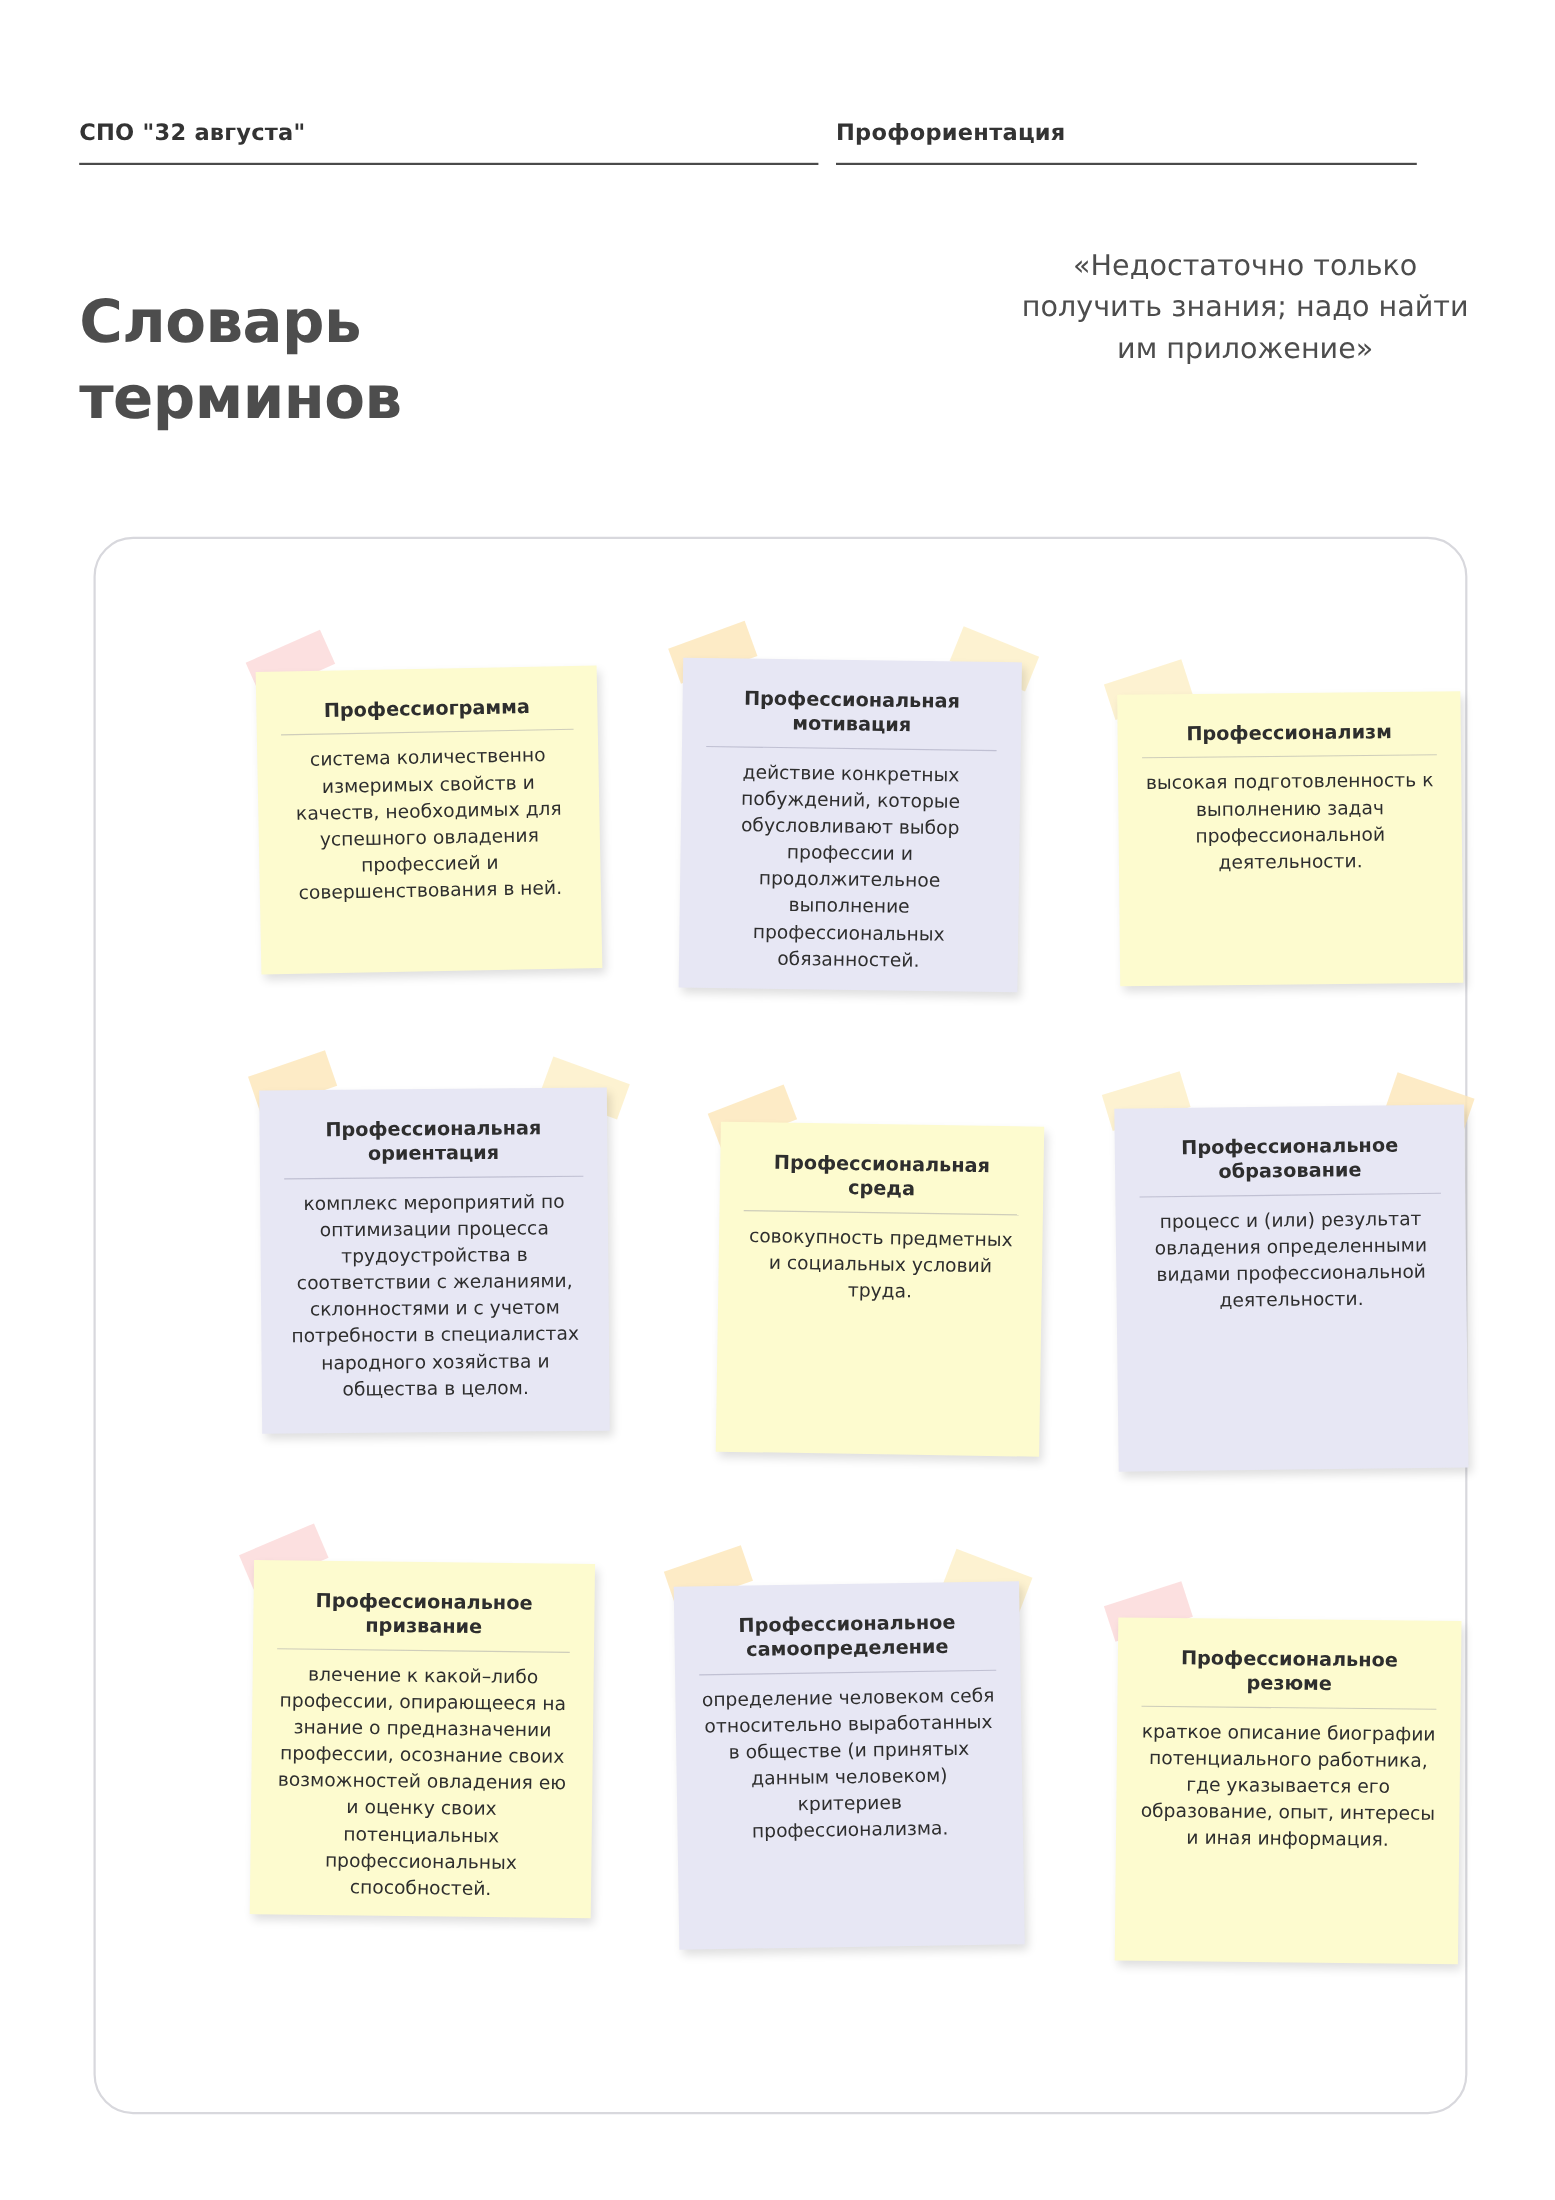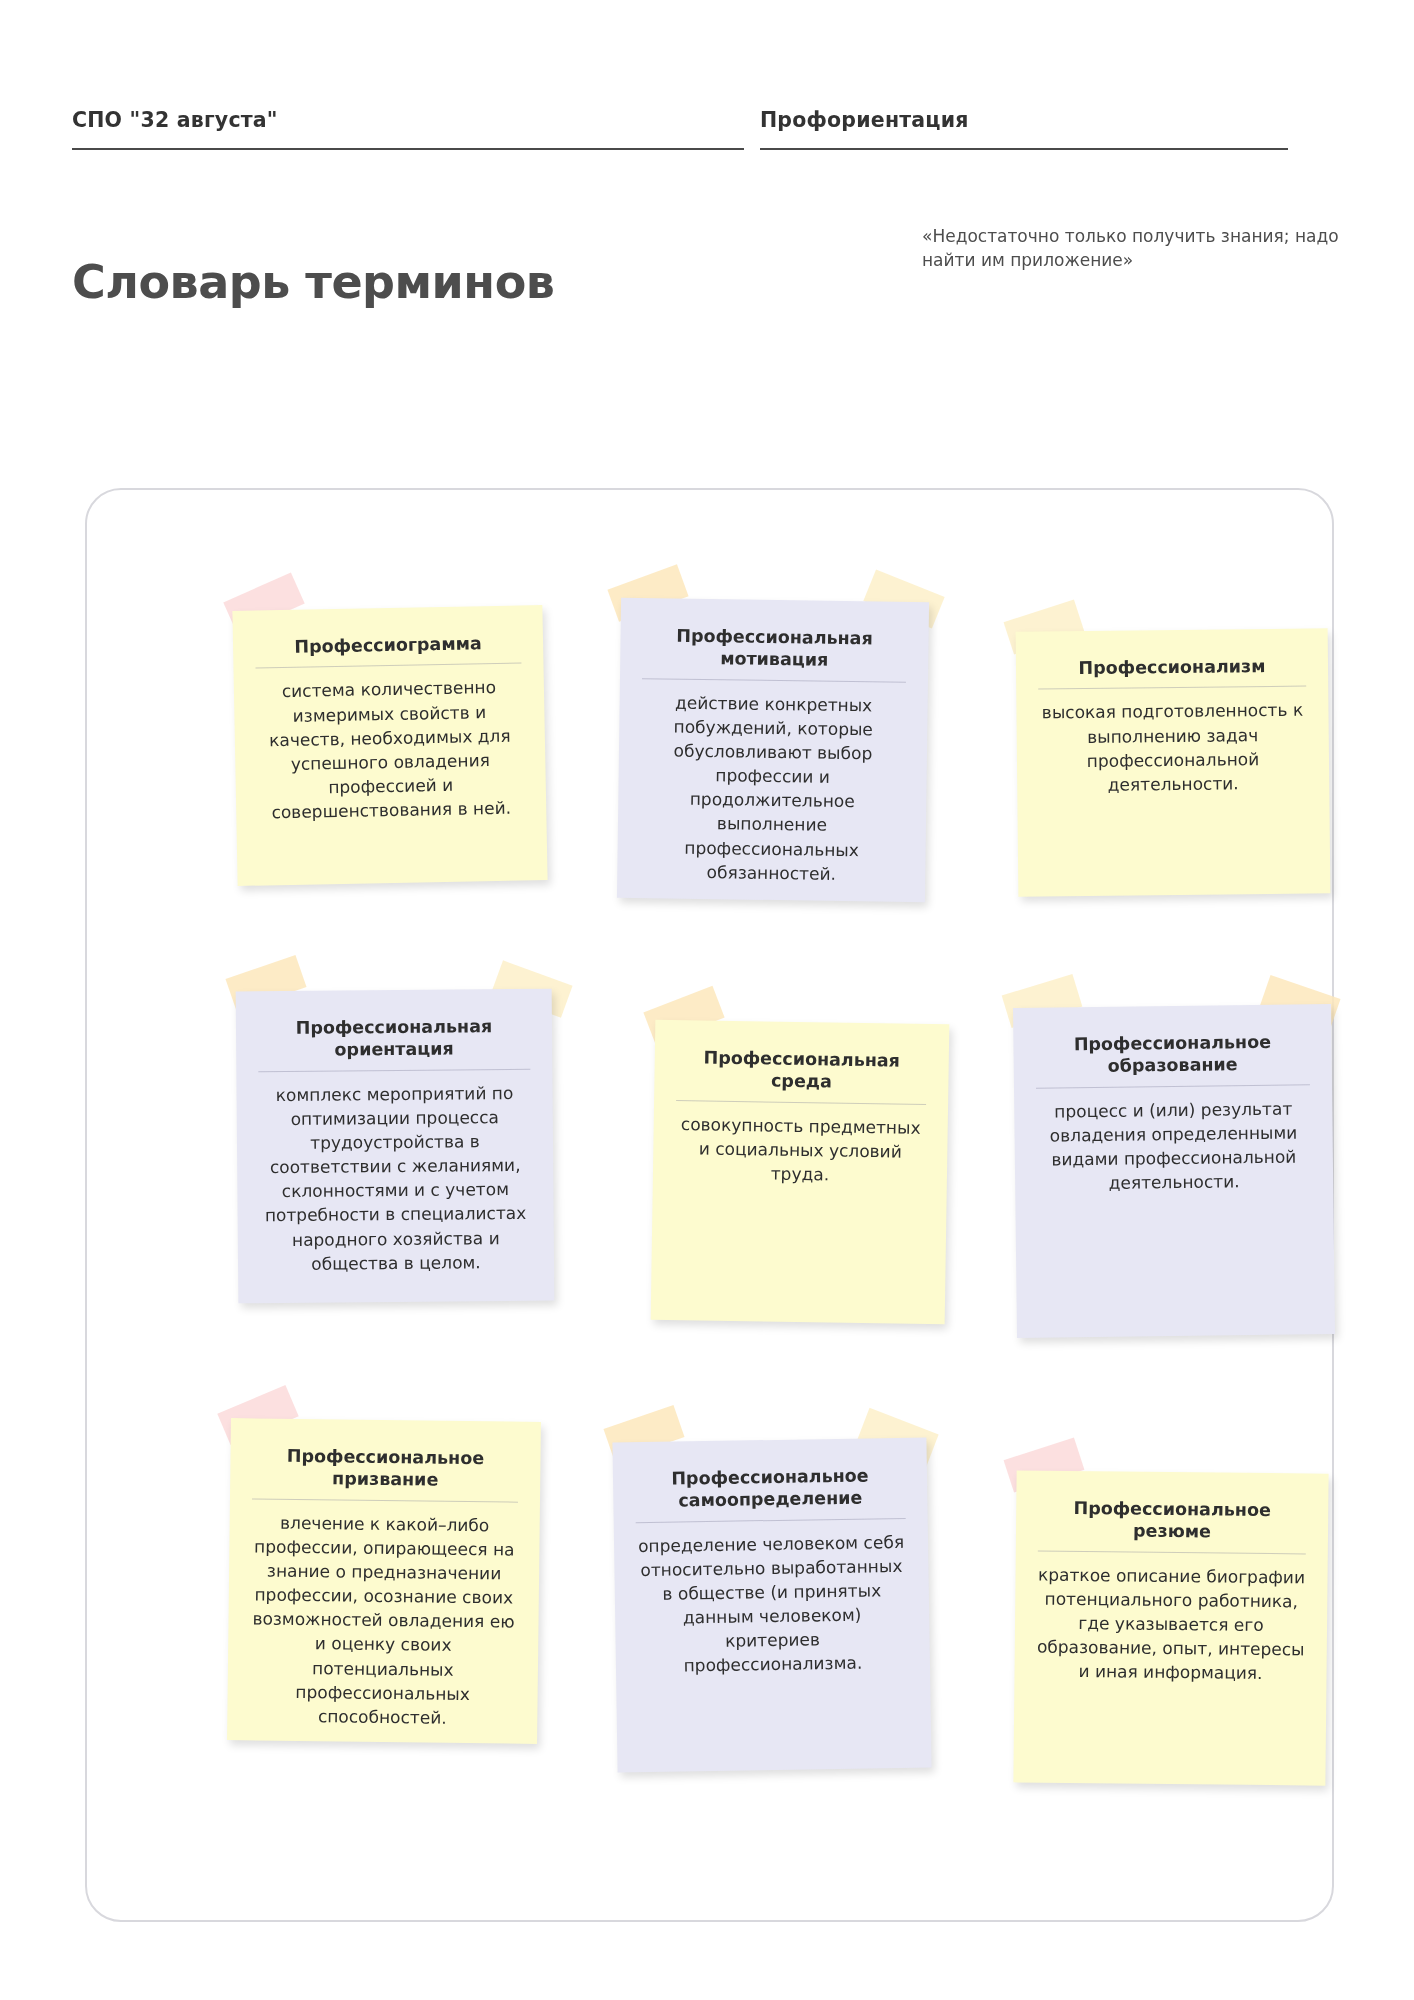--- a/index.html
+++ b/index.html
@@ -45,33 +45,33 @@
     border-bottom: 2px solid #4a4a4a;
     width: 100%;
   }
 
   
   .title {
     position: absolute;
     top: 222px;
     left: 72px;
     width: 560px;
-    font-size: 46px;
+    font-size: 54px;
     line-height: 1.28;
     font-weight: bold;
     color: #4d4d4d;
     letter-spacing: -0.5px;
   }
   .quote {
     position: absolute;
     top: 224px;
     right: 72px;
     width: 420px;
-    text-align: left;
-    font-size: 17px;
+    text-align: center;
+    font-size: 26px;
     line-height: 1.44;
     color: #4d4d4d;
   }
   .quote-author {
     display: block;
   }
 
   
   .board {
     position: absolute;

